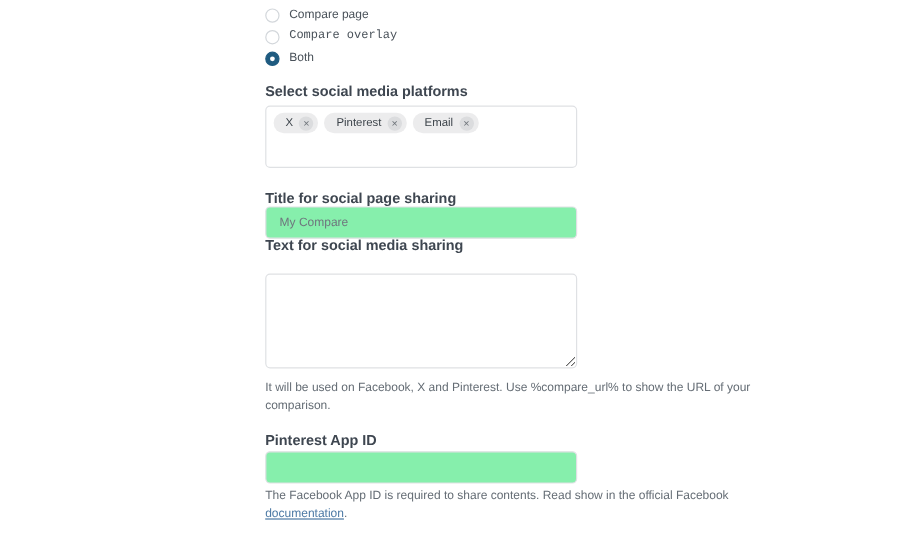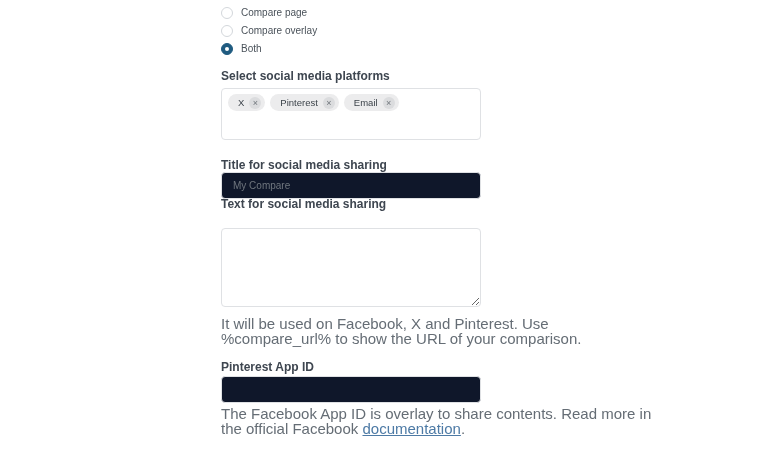--- a/index.html
+++ b/index.html
@@ -48,45 +48,45 @@
   }
   .tag-remove{
     width:12px;height:12px;border-radius:50%;background:#dbdcde;
     color:#70767c;font-size:9px;line-height:12px;text-align:center;
     cursor:pointer;flex:0 0 auto;
   }
 
   
   .text-input{
     width:260px;height:27px;border:1px solid #dfe1e4;border-radius:4px;
-    background:#0f172a;font-family:inherit;font-size:10px;color:#6f767e;
+    background:#86efac;font-family:inherit;font-size:10px;color:#6f767e;
     padding:0 11px;outline:none;
   }
   .textarea{
     top:228px;width:260px;height:79px;border:1px solid #dfe1e4;border-radius:4px;
     background:#fff;font-family:inherit;font-size:10px;color:#3c434a;
     padding:6px 11px;outline:none;resize:both;
   }
 
   
   .help{
-    width:440px;max-width:440px;font-size:15px;line-height:15px;color:#656d75;
+    width:440px;max-width:440px;font-size:10px;line-height:15px;color:#656d75;
   }
   .help a{color:var(--link);text-decoration:underline;cursor:pointer;}
 </style>
 </head>
 <body>
 
 <div>
 
   <div class="abs radio-row" style="top:6px;">
     <span class="radio-circle"></span>
     <span class="radio-label">Compare page</span>
   </div>
-  <div class="abs radio-row" style="top:24px;">
+  <div class="abs radio-row" style="top:24px;font-family:Liberation Mono, monospace;">
     <span class="radio-circle"></span>
     <span class="radio-label">Compare overlay</span>
   </div>
   <div class="abs radio-row checked" style="top:42px;">
     <span class="radio-circle"></span>
     <span class="radio-label">Both</span>
   </div>
 
   <div class="abs field-label" style="top:70px;">Select social media platforms</div>
   <div class="abs select-box">
@@ -97,24 +97,24 @@
     <span class="tag">
       <span>Pinterest</span>
       <span class="tag-remove">×</span>
     </span>
     <span class="tag">
       <span>Email</span>
       <span class="tag-remove">×</span>
     </span>
   </div>
 
-  <div class="abs field-label" style="top:159px;">Title for social media sharing</div>
+  <div class="abs field-label" style="top:159px;">Title for social page sharing</div>
   <input class="abs text-input" style="top: 172px;" type="text" value="My Compare">
 
   <div class="abs field-label" style="top:198px;">Text for social media sharing</div>
   <textarea class="abs textarea" style=""></textarea>
   <div class="abs help" style="top:316px;">It will be used on Facebook, X and Pinterest. Use %compare_url% to show the URL of your comparison.</div>
 
   <div class="abs field-label" style="top:361px;">Pinterest App ID</div>
   <input class="abs text-input" style="top: 376px;" type="text" value="">
-  <div class="abs help" style="top:406px;"><span>The Facebook App ID is overlay to share contents. Read more in the official Facebook </span><a>documentation</a><span>.</span></div>
+  <div class="abs help" style="top:406px;"><span>The Facebook App ID is required to share contents. Read show in the official Facebook </span><a>documentation</a><span>.</span></div>
 
 </div>
 
 </body></html>

